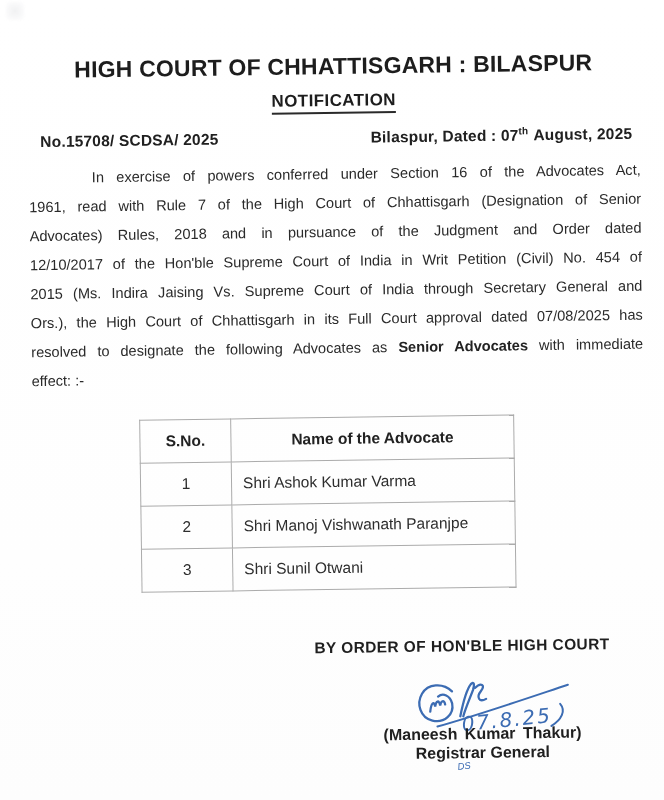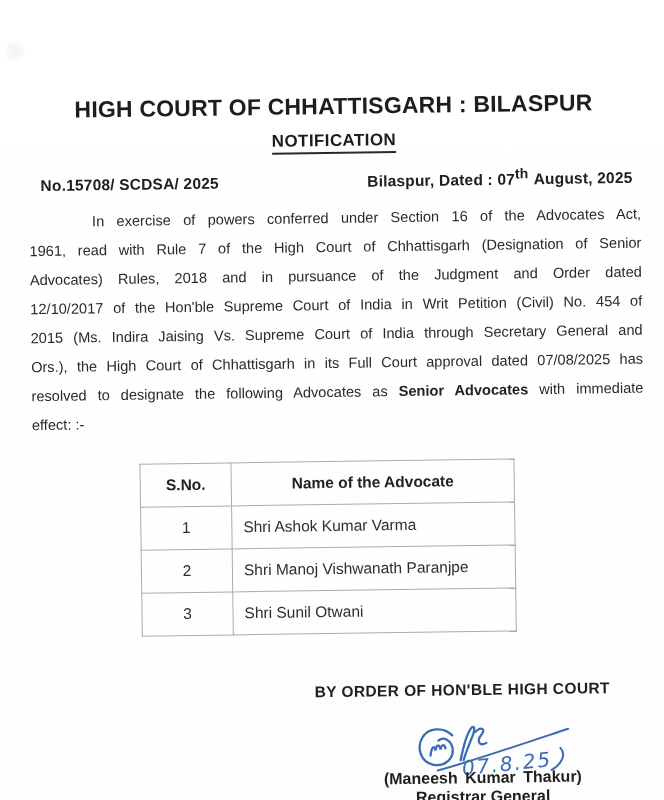--- a/index.html
+++ b/index.html
@@ -7,21 +7,20 @@
     width:664px;height:800px;
     background:#ffffff;
     font-family:"Liberation Sans", sans-serif;
     color:#262626;
     overflow:hidden;
     position:relative;
   }
   .sheet{
     position:absolute; inset:0;
     background:linear-gradient(180deg,#ffffff 0%,#fefefe 70%,#fdfdfd 100%);
-    margin-top:40px;
   }
   .content{
     position:absolute; inset:0;
     padding:0 21px 0 31px;
     transform:rotate(-0.8deg);
     transform-origin:50% 42%;
   }
   .smudge{
     position:absolute; left:6px; top:2px; width:18px; height:18px;
     background:radial-gradient(circle, rgba(150,155,165,0.14), rgba(150,155,165,0));
@@ -42,21 +41,21 @@
     border-bottom:2.4px solid #2a2a2a;
     padding-bottom:1px;
   }
   .ref-row{
     margin-top:15px;
     display:flex; justify-content:space-between; align-items:baseline;
     font-weight:bold; color:#202020;
   }
   .ref-no{ font-size:15.5px; padding-left:12px; letter-spacing:0.2px;}
   .date-line{ font-size:15.5px; padding-right:8px; letter-spacing:0.2px;}
-  .date-line sup{ font-size:14px; vertical-align:super;text-align:right;}
+  .date-line sup{ font-size:10px; vertical-align:super;text-align:right;}
   .date-suffix{ margin-left:5px;}
   .para{ margin-top:13px; font-size:14.6px; color:#2a2a2a;}
   .pline{
     height:29px; line-height:29px;
     text-align:justify; text-align-last:justify; text-justify:inter-word;
     overflow:hidden;
   }
   .pline.indent{ text-indent:63px;}
   .pline.last{ text-align-last:left;}
   .b{ font-weight:bold; color:#222;}

